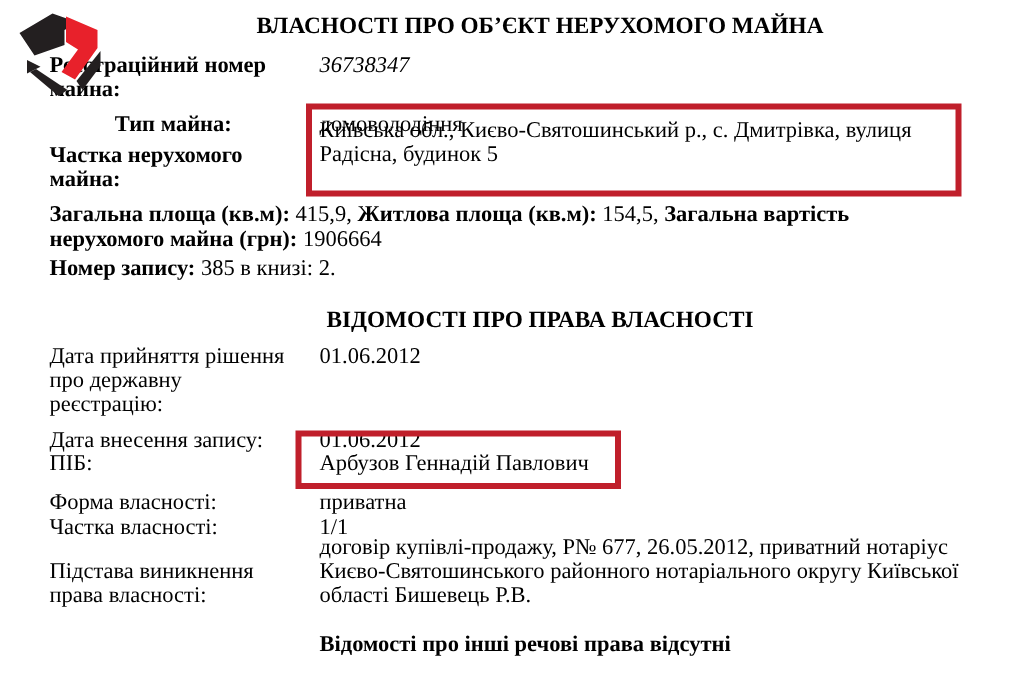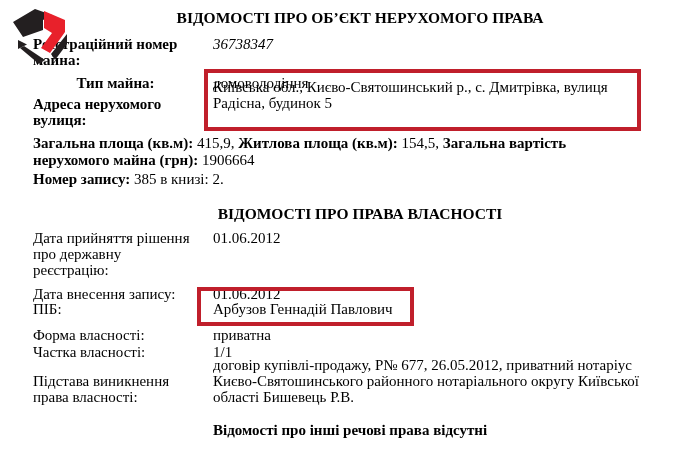--- a/index.html
+++ b/index.html
@@ -32,29 +32,29 @@
   .brand-banner{
     position:absolute;left:65px;top:29px;width:150px;height:15px;background:#231f20;
     color:#ffffff;font-family:"Liberation Sans", sans-serif;font-weight:bold;
     font-size:9px;line-height:15px;letter-spacing:0.6px;text-align:center;white-space:nowrap;
   }
   .brand-cube{position:absolute;left:7px;top:3px;}
 </style>
 </head>
 <body>
 
-<div class="abs doc-title" style="top:10px;">ВІДОМОСТІ ПРО ОБ’ЄКТ НЕРУХОМОГО ПРАВА</div>
+<div class="abs doc-title" style="top:10px;">ВЛАСНОСТІ ПРО ОБ’ЄКТ НЕРУХОМОГО МАЙНА</div>
 
 <div class="abs lbl b" style="top:36px;">Реєстраційний номер майна:</div>
 <div class="abs val" style="top:36px;font-style:italic;">36738347</div>
 
 <div class="abs lbl b" style="top:75px;text-align:center;">Тип майна:</div>
 <div class="abs val" style="top:75px;">домоволодіння</div>
 
-<div class="abs lbl b" style="top:96px;">Адреса нерухомого вулиця:</div>
+<div class="abs lbl b" style="top:96px;">Частка нерухомого майна:</div>
 <div class="abs val" style="top:79px;width:440px;">Київська обл., Києво-Святошинський р., с. Дмитрівка, вулиця Радісна, будинок 5</div>
 
 <div class="abs line" style="left:33px;top:135px;">
   <span class="seg b">Загальна площа (кв.м):</span><span class="seg"> 415,9, </span><span class="seg b">Житлова площа (кв.м):</span><span class="seg"> 154,5, </span><span class="seg b">Загальна вартість</span>
 </div>
 <div class="abs line" style="left:33px;top:152px;">
   <span class="seg b">нерухомого майна (грн):</span><span class="seg"> 1906664</span>
 </div>
 
 <div class="abs line" style="left:33px;top:171px;">

